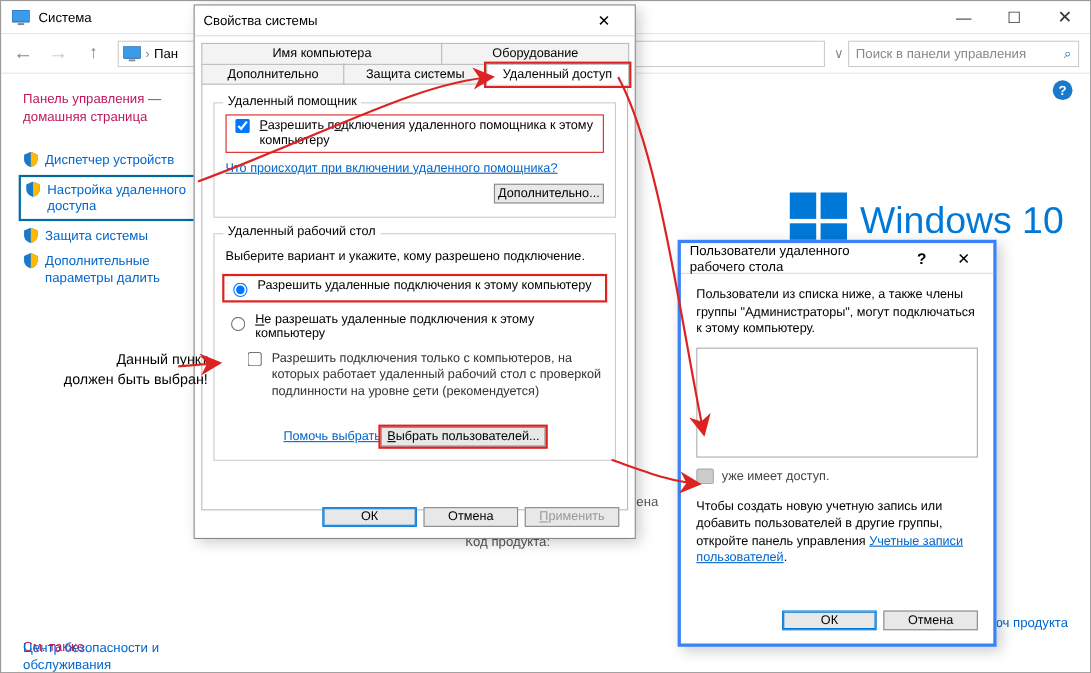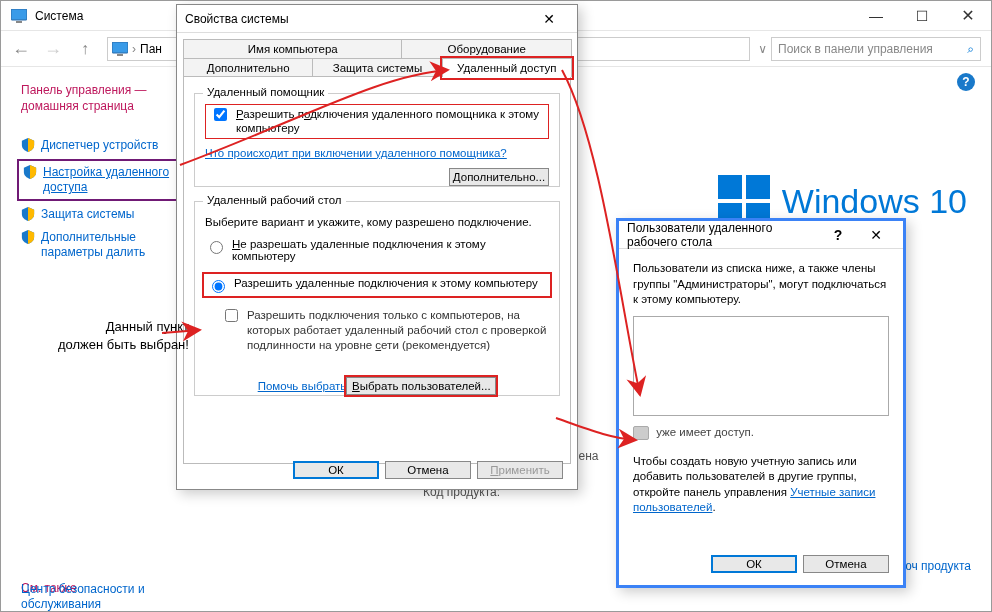--- a/index.html
+++ b/index.html
@@ -18,21 +18,21 @@
 .navbtn { width:28px; height:28px; display:flex; align-items:center; justify-content:center; color:#888; font-size:18px; }
 .addrbar { flex:1; height:24px; border:1px solid #ccc; display:flex; align-items:center; padding:0 4px; gap:4px; background:#fff; margin:0 4px; }
 .searchbar { width:210px; height:24px; border:1px solid #ccc; display:flex; align-items:center; padding:0 6px; color:#888; gap:6px; margin-right:4px; }
 .helpcircle { width:18px; height:18px; border-radius:50%; background:#1979ca; color:#fff; display:inline-flex; align-items:center; justify-content:center; font-size:12px; margin-right:6px; font-weight:bold; }
 
 .syswin-body { display:flex; height: calc(612px - 30px - 36px); }
 .leftnav { width: 192px; padding: 16px 12px 12px 20px; position:relative; }
 .leftnav .homelink { color:#be185d; font-size:12px; line-height:1.3; margin-bottom:12px; }
 .leftnav .navrow { display:flex; align-items:flex-start; gap:6px; padding:4px 0; color:#0066cc; font-size:12px; line-height:1.25; }
 .shield { width:14px; height:14px; flex:none; }
-.leftnav .navrow.boxed { border:2px solid #701a75; padding:4px; margin:2px -4px;text-decoration:underline; }
+.leftnav .navrow.boxed { border:2px solid #0369a1; padding:4px; margin:2px -4px; }
 .leftnav .seealso { position:absolute; bottom:18px; left:20px; color:#be185d; }
 .leftnav .seelink { position:absolute; bottom:0px; left:20px; color:#0066cc; line-height:1.3; }
 
 .maincol { flex:1; padding: 30px 10px 10px 210px; position:relative; }
 .maincol h1 { font-size:16px; font-weight:400; color:#003a80; margin:0 0 10px 0; white-space:nowrap; }
 .mainlinks { font-size:12px; color:#0066cc; margin:4px 0; }
 .mainrow { margin-top:18px; font-size:12px; }
 .mainrow .val { color:#333; }
 .sublink { color:#0066cc; text-decoration: underline; }
 .mslink { color:#0066cc; }
@@ -45,21 +45,21 @@
 .propdlg { position:absolute; left:176px; top:4px; width:402px; height:486px; background:#fff; border:1px solid #888; box-shadow: 4px 4px 12px rgba(0,0,0,.2); }
 .propdlg-title { height:28px; display:flex; align-items:center; padding:0 8px; font-size:12px; border-bottom:1px solid #ddd; }
 .propdlg-title .x { margin-left:auto; width:40px; text-align:center; font-size:14px; }
 .tabs { display:flex; flex-wrap:wrap; padding: 6px 6px 0 6px; font-size:11.5px; }
 .tabrow { display:flex; width:100%; }
 .tab { border:1px solid #bbb; border-bottom:none; padding:3px 3px; background:#f3f3f3; margin-right:-1px; flex:1; text-align:center; white-space:nowrap; }
 .tab.active { background:#fff; position:relative; z-index:2; }
 .tab.boxed::after { content:""; position:absolute; inset:-3px; border:2px solid #d22; pointer-events:none; }
 .tabbody { border:1px solid #bbb; margin: -1px 6px 6px 6px; padding: 6px 10px 10px 10px; height: 388px; position:relative; }
 
-.group { border:1px solid #ccc; padding:10px 10px 0 10px; margin-top:10px; position:relative; }
+.group { border:1px solid #ccc; padding:10px 10px 12px 10px; margin-top:10px; position:relative; }
 .group > legend, .group > .legend { position:absolute; top:-8px; left:8px; background:#fff; padding:0 4px; font-size:11.5px; }
 .cb { display:flex; align-items:flex-start; gap:6px; }
 .cb input { margin-top:1px; }
 .cb.boxed { border:1px solid #d22; padding:2px 4px; }
 .link { color:#0066cc; text-decoration:underline; font-size:11.5px; margin-top:8px; display:inline-block; }
 .btn { border:1px solid #888; background:#e8e8e8; padding:2px 0; min-width:100px; text-align:center; font-size:11.5px; display:inline-block; }
 .btn.def { border:1px solid #0078d7; box-shadow: inset 0 0 0 1px #0078d7; }
 .btn.disabled { color:#999; }
 .radiorow { display:flex; align-items:flex-start; gap:6px; margin-top:10px; font-size:11.5px; }
 .radiorow.boxed { border:2px solid #d22; padding:3px; margin-left:-3px; margin-right:-3px; }
@@ -246,28 +246,28 @@
       <a class="link">Что происходит при включении удаленного помощника?</a>
       <div style="text-align:right; margin-top:8px;">
         <span class="btn"><span class="u">Д</span>ополнительно...</span>
       </div>
     </div>
 
     <div class="group" style="margin-top:14px;">
       <span class="legend">Удаленный рабочий стол</span>
       <div class="groupdesc">Выберите вариант и укажите, кому разрешено подключение.</div>
 
+      <label class="radiorow boxed">
+        <input type="radio" name="rd" checked="" style="">
+        <span>Разрешить <span class="u">у</span>даленные подключения к этому компьютеру</span>
+      </label>
+
       <label class="radiorow">
         <input type="radio" name="rd" style="">
         <span><span class="u">Н</span>е разрешать удаленные подключения к этому компьютеру</span>
-      </label>
-
-      <label class="radiorow boxed">
-        <input type="radio" name="rd" checked="" style="">
-        <span>Разрешить <span class="u">у</span>даленные подключения к этому компьютеру</span>
       </label>
 
       <label class="cb" style="margin-top:10px; margin-left:16px;">
         <input type="checkbox" style="">
         <span style="font-size:11.5px; line-height:1.3; color:#333;">Разрешить подключения только с компьютеров, на которых работает удаленный рабочий стол с проверкой подлинности на уровне <span class="u">с</span>ети (рекомендуется)</span>
       </label>
 
       <div style="display:flex; justify-content:center; align-items:center; margin-top:24px;">
         <a class="link" style="margin-top:0">Помочь выбрать</a>
         <span class="btn" style="position:relative; min-width:150px;">

